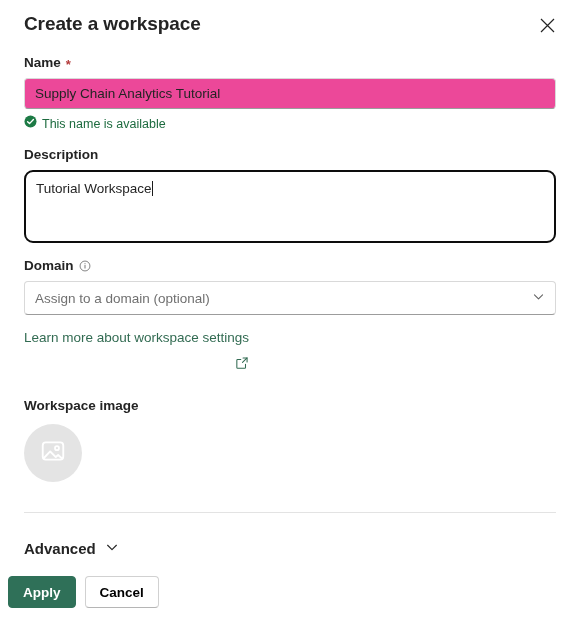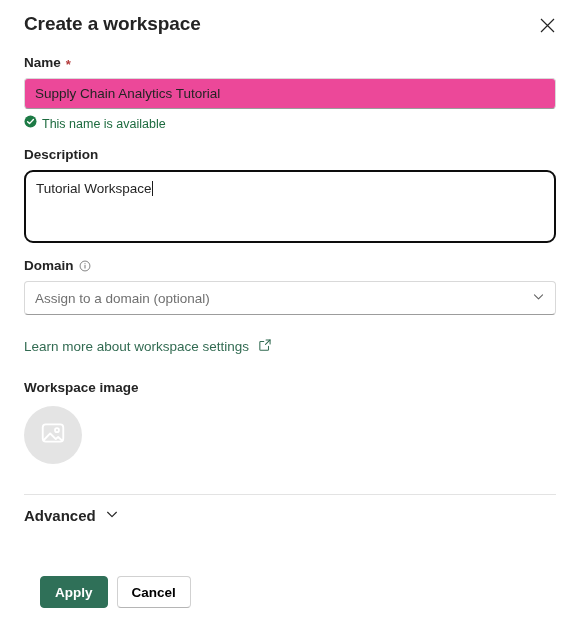--- a/index.html
+++ b/index.html
@@ -140,28 +140,29 @@
   }
   .dropdown-placeholder {
     flex: 1;
     font-size: 13.5px;
     color: #707070;
   }
 
   
   .learn-more {
     display: inline-flex;
-    align-items: flex-start;
+    align-items: flex-end;
     gap: 9px;
-    margin-top: 23px;
+    margin-top: 14px;
     font-size: 13.5px;
     color: #326b52;
     text-decoration: none;
     cursor: pointer;
     line-height: 18px;
+    flex-direction: column;
   }
 
   
   .ws-image-block { margin-top: 22px; }
   .ws-image-row {
     display: flex;
     align-items: center;
     margin-top: 9px;
   }
   .avatar {
@@ -202,35 +203,35 @@
   .divider {
     width: 532px;
     height: 1px;
     background: #e3e3e3;
     margin-top: 30px;
   }
   .advanced {
     display: inline-flex;
     align-items: flex-start;
     gap: 9px;
-    margin-top: 12px;
+    margin-top: 27px;
     font-size: 15px;
     font-weight: bold;
     color: #242424;
     background: transparent;
     border: none;
     padding: 0;
     font-family: "Liberation Sans", sans-serif;
     cursor: pointer;
   }
 
   
   .footer {
     position: absolute;
-    left: 40px;
+    left: 8px;
     top: 576px;
     display: flex;
     gap: 9px;
   }
   .btn {
     font-family: "Liberation Sans", sans-serif;
     font-size: 13.5px;
     font-weight: bold;
     height: 32px;
     border-radius: 4px;

